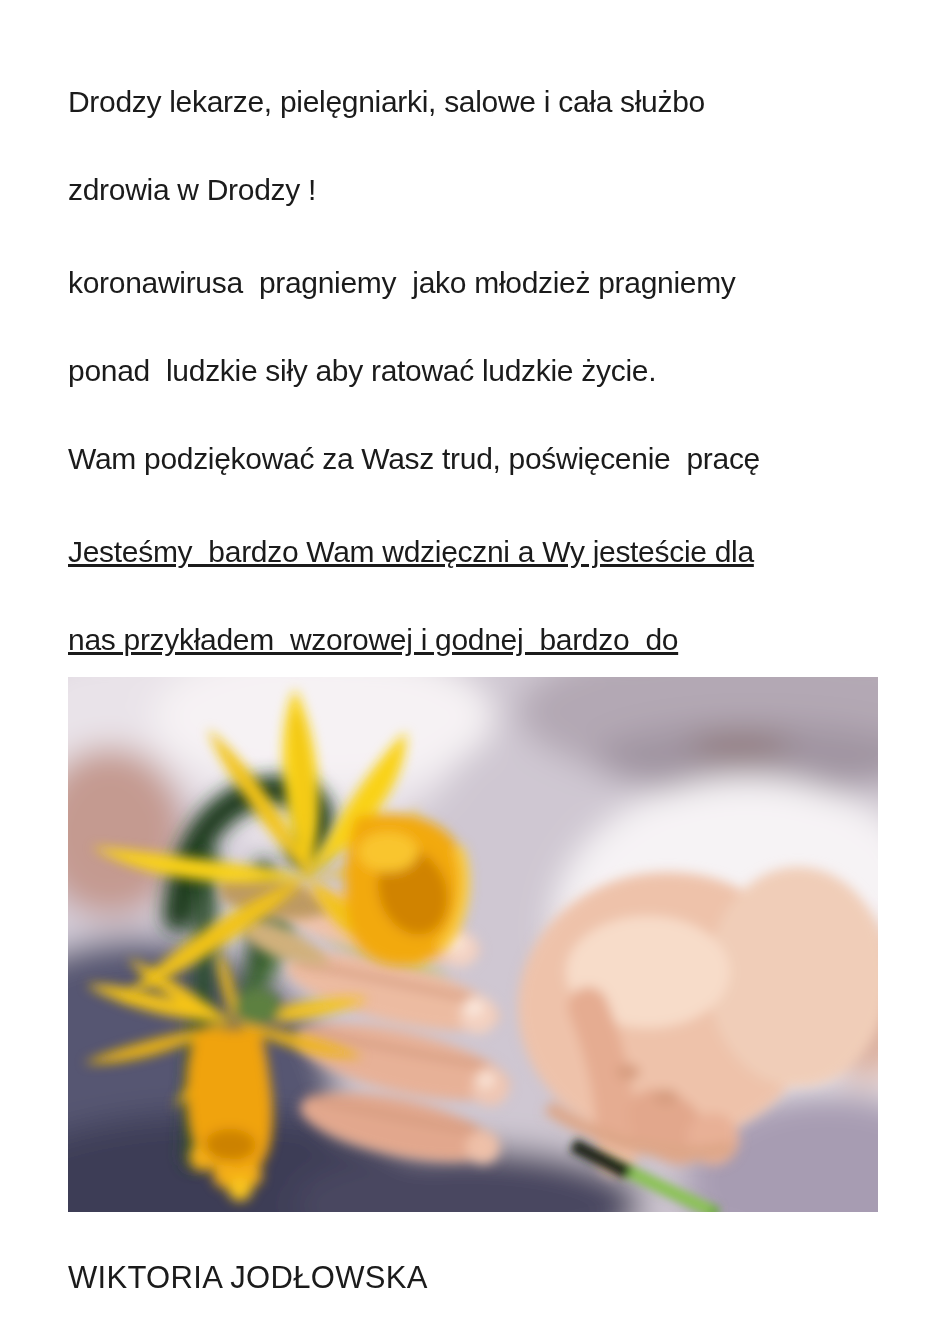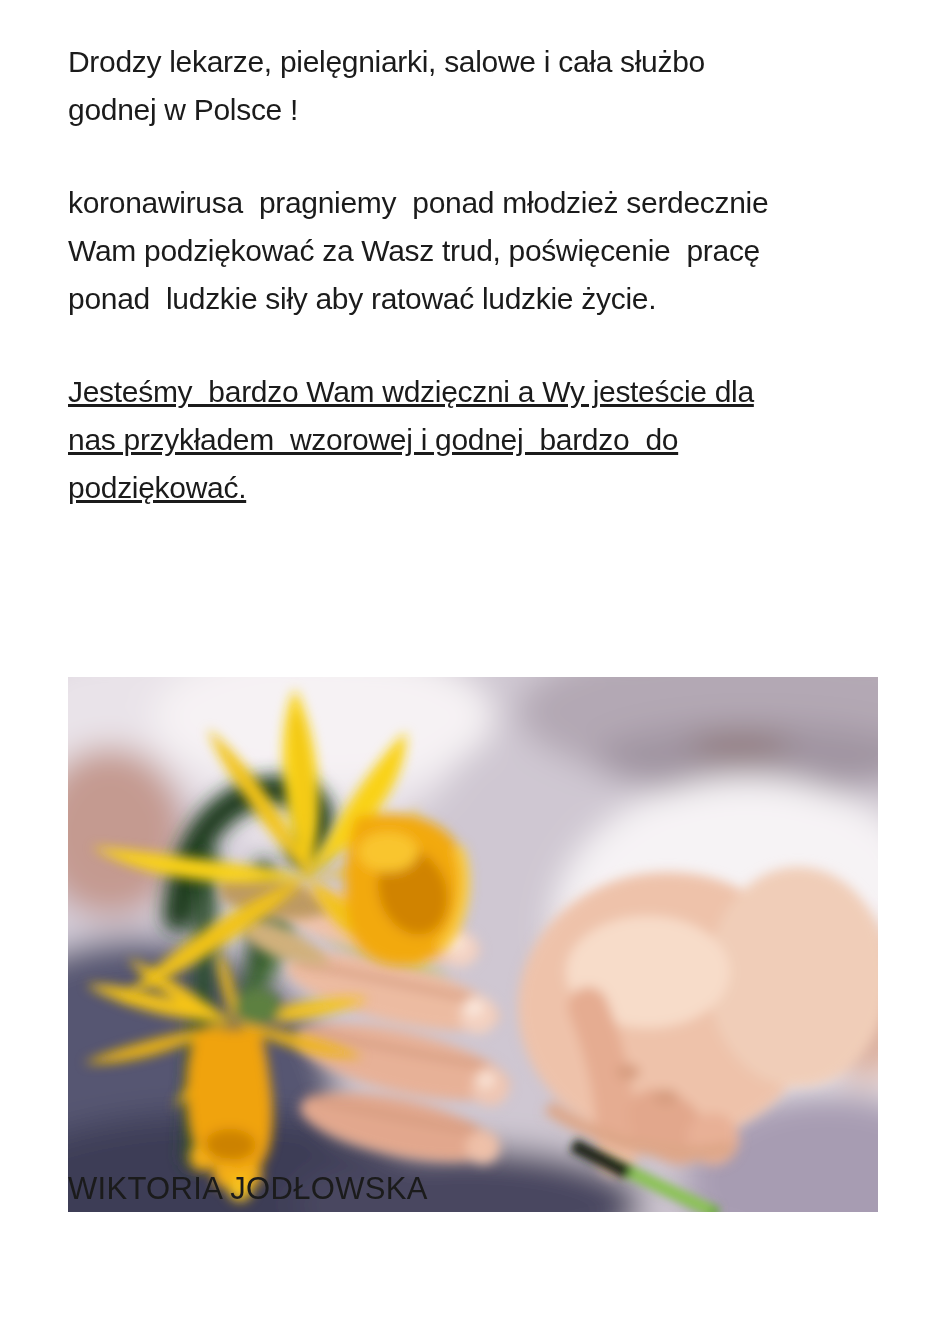--- a/index.html
+++ b/index.html
@@ -7,43 +7,43 @@
     width:945px;height:1337px;background:#ffffff;position:relative;
     font-family:"Liberation Sans","DejaVu Sans",sans-serif;
     color:#1b1b1b;overflow:hidden;
   }
   .letter-text{
     position:absolute;left:68px;top:38px;width:815px;
     font-size:30px;line-height:48px;letter-spacing:-0.3px;
   }
   .para{margin:0 0 45px 0;}
   .para:last-child{margin-bottom:0;text-decoration:underline;}
-  .text-line{white-space:pre;}
+  .text-line{white-space:pre;margin-top:40px;}
   .photo-frame{
     position:absolute;left:68px;top:677px;width:810px;height:535px;
     overflow:hidden;background:#cfc7d2;
   }
   .photo-frame svg{display:block;width:810px;height:535px;}
   .signature{
-    position:absolute;left:68px;top:1171px;
+    position:absolute;left:68px;top:1260px;
     font-size:31px;letter-spacing:0.3px;white-space:pre;
   }
 </style>
 </head>
 <body>
 
 <div class="letter-text">
   <div class="para">
     <div class="text-line">Drodzy lekarze, pielęgniarki, salowe i cała służbo</div>
-    <div class="text-line">godnej w Polsce !</div>
+    <div class="text-line">zdrowia w Drodzy !</div>
   </div>
   <div class="para">
-    <div class="text-line">koronawirusa  pragniemy  ponad młodzież serdecznie</div>
+    <div class="text-line">koronawirusa  pragniemy  jako młodzież pragniemy</div>
+    <div class="text-line">ponad  ludzkie siły aby ratować ludzkie życie.</div>
     <div class="text-line">Wam podziękować za Wasz trud, poświęcenie  pracę</div>
-    <div class="text-line">ponad  ludzkie siły aby ratować ludzkie życie.</div>
   </div>
   <div class="para">
     <div class="text-line">Jesteśmy  bardzo Wam wdzięczni a Wy jesteście dla</div>
     <div class="text-line">nas przykładem  wzorowej i godnej  bardzo  do</div>
     <div class="text-line">podziękować.</div>
   </div>
 </div>
 
 <div class="photo-frame" role="img" aria-label="Soft-focus photograph of a baby's hands holding two yellow daffodil flowers with a green stem, against a white blanket with lavender-grey and dark slate shadows">
   <svg viewBox="0 0 810 535" xmlns="http://www.w3.org/2000/svg">

